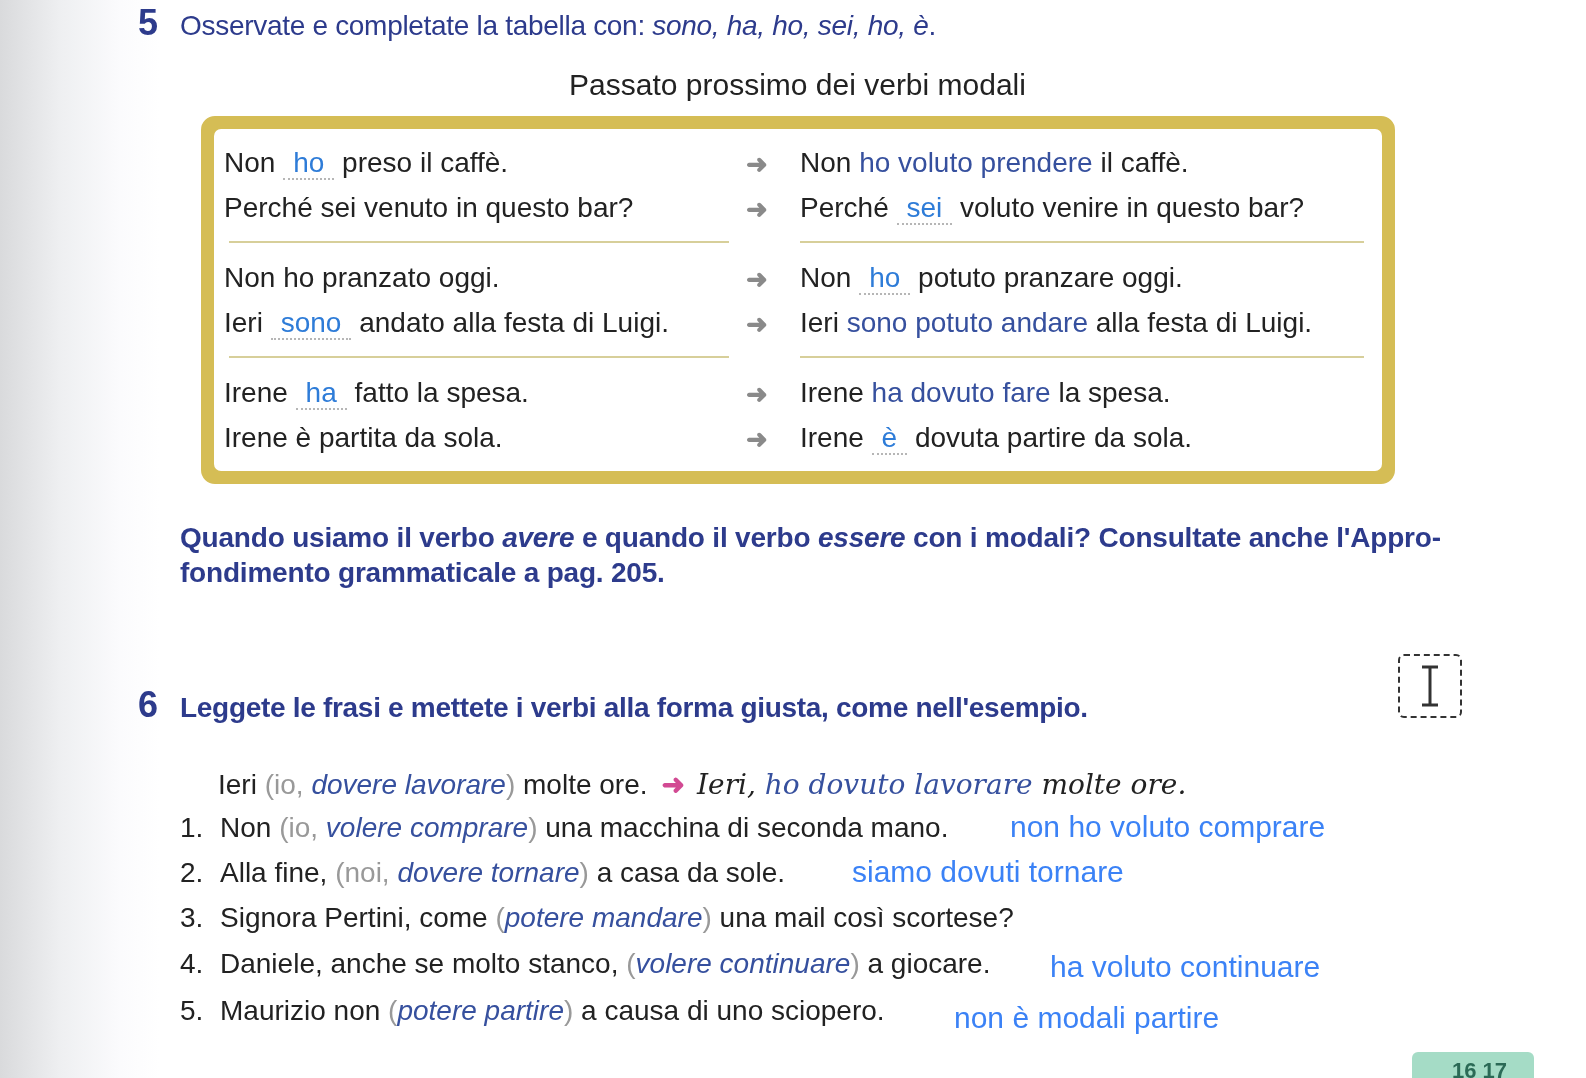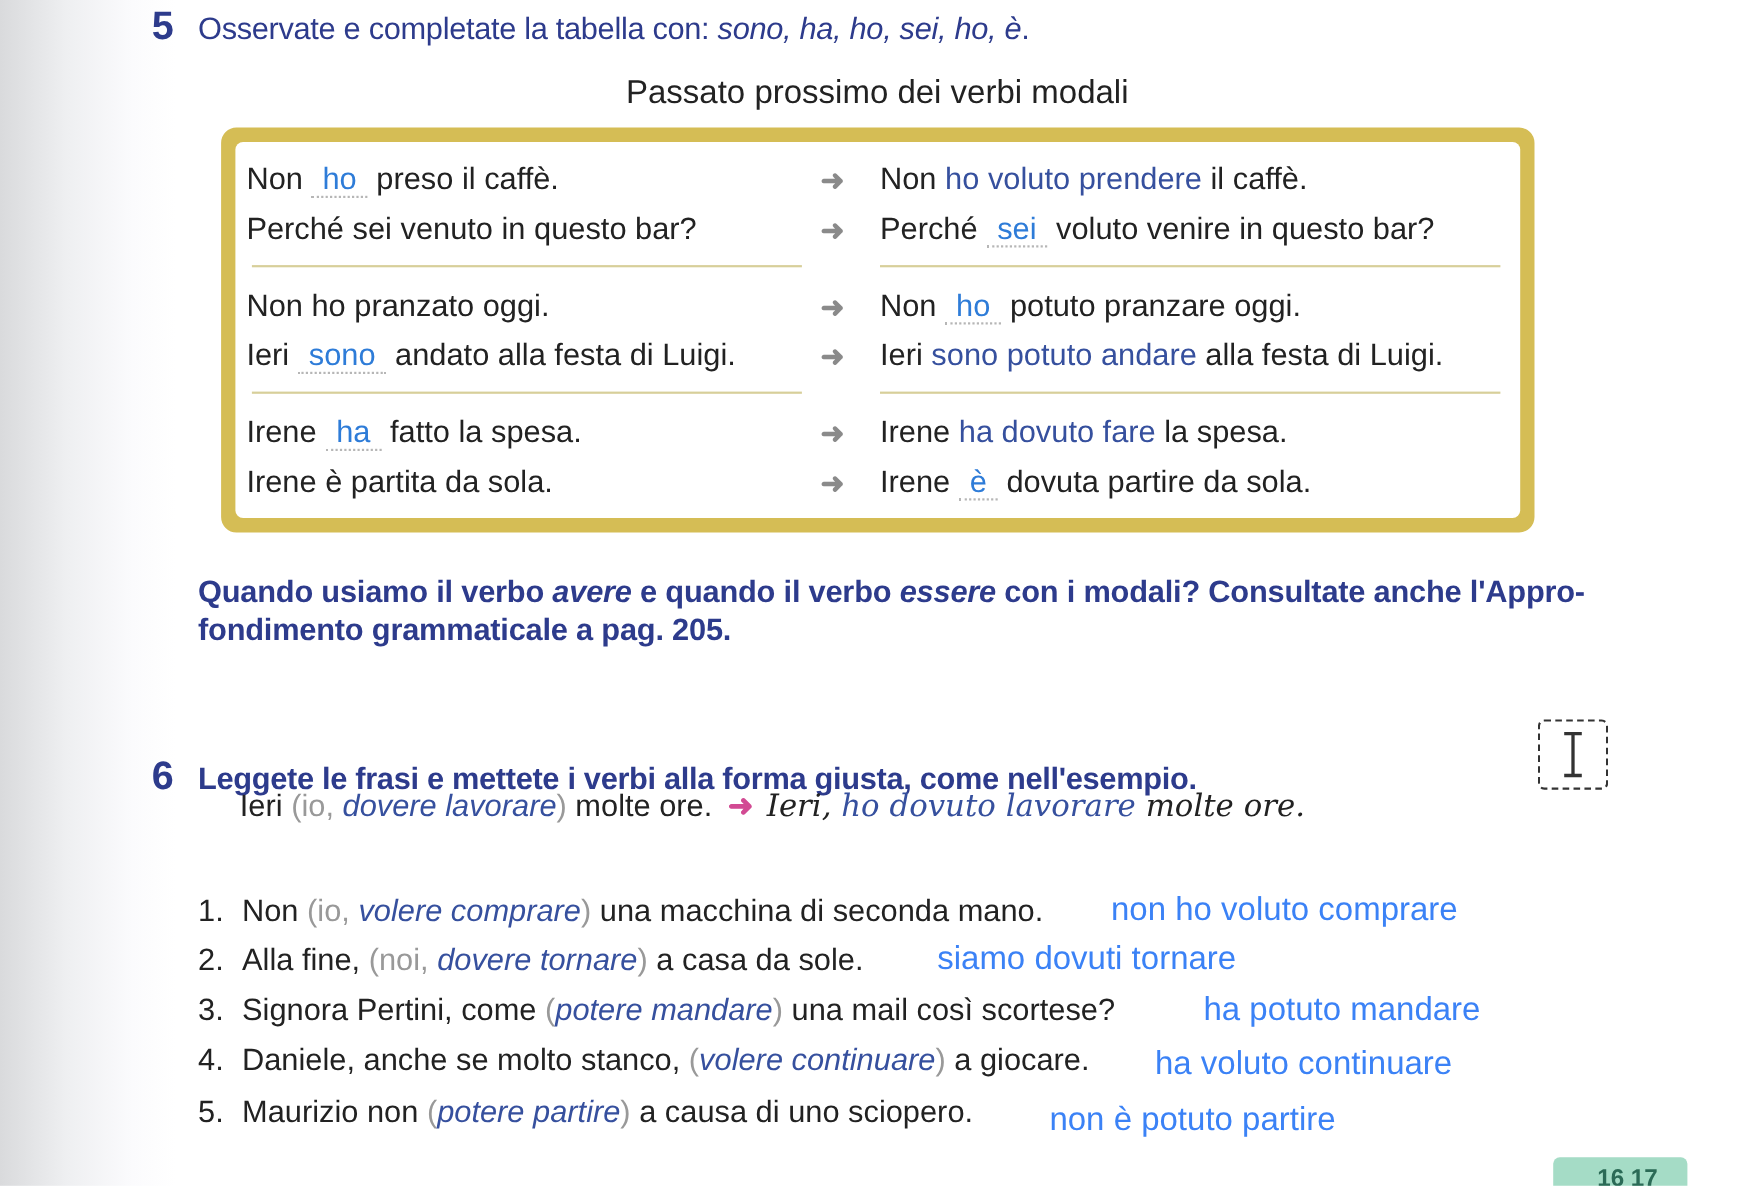--- a/index.html
+++ b/index.html
@@ -46,21 +46,21 @@
   .model { color: #36509e; }
 
   .sep { position: absolute; height: 2px; background: #d7cf9a; }
 
   .question {
     position: absolute; left: 180px; top: 520px; width: 1290px;
     font-size: 28px; font-weight: 700; color: #2d3b8c; line-height: 35px; letter-spacing: -0.2px;
   }
   .question .it { font-style: italic; }
 
-  .example { position: absolute; left: 218px; top: 716px; font-size: 28px; white-space: nowrap; }
+  .example { position: absolute; left: 218px; top: 768px; font-size: 28px; white-space: nowrap; }
   .paren { color: #999; }
   .hint { color: #36509e; font-style: italic; }
   .pink-arrow { color: #d24a93; font-weight: 700; margin: 0 12px 0 14px; }
   .hand { font-family: "DejaVu Serif", serif; font-style: italic; font-size: 28px; color: #222; }
   .hand .hblue { color: #36509e; }
 
   .item { position: absolute; left: 180px; font-size: 28px; white-space: nowrap; }
   .item .n { display: inline-block; width: 40px; }
   .answer { position: absolute; font-size: 30px; color: #3b82f6; white-space: nowrap; }
 
@@ -164,26 +164,25 @@
   <div class="answer" style="left:1010px; top:810px;">non ho voluto comprare</div>
 
   <div class="item" style="top:857px;">
     <span class="n">2.</span><span>Alla fine, </span><span class="paren">(</span><span class="paren">noi, </span><span class="hint">dovere tornare</span><span class="paren">)</span><span> a casa da sole.</span>
   </div>
   <div class="answer" style="left:852px; top:855px;">siamo dovuti tornare</div>
 
   <div class="item" style="top:902px;">
     <span class="n">3.</span><span>Signora Pertini, come </span><span class="paren">(</span><span class="hint">potere mandare</span><span class="paren">)</span><span> una mail così scortese?</span>
   </div>
-  <div class="answer" style="left:1094px; top:901px;">ha potuto mandare</div>
 
   <div class="item" style="top:948px;">
     <span class="n">4.</span><span>Daniele, anche se molto stanco, </span><span class="paren">(</span><span class="hint">volere continuare</span><span class="paren">)</span><span> a giocare.</span>
   </div>
   <div class="answer" style="left:1050px; top:950px;">ha voluto continuare</div>
 
   <div class="item" style="top:995px;">
     <span class="n">5.</span><span>Maurizio non </span><span class="paren">(</span><span class="hint">potere partire</span><span class="paren">)</span><span> a causa di uno sciopero.</span>
   </div>
-  <div class="answer" style="left:954px; top:1001px;">non è potuto partire</div>
+  <div class="answer" style="left:954px; top:1001px;">non è modali partire</div>
 
   <div class="page-tab">16 17</div>
 </div>
 
 </body></html>

